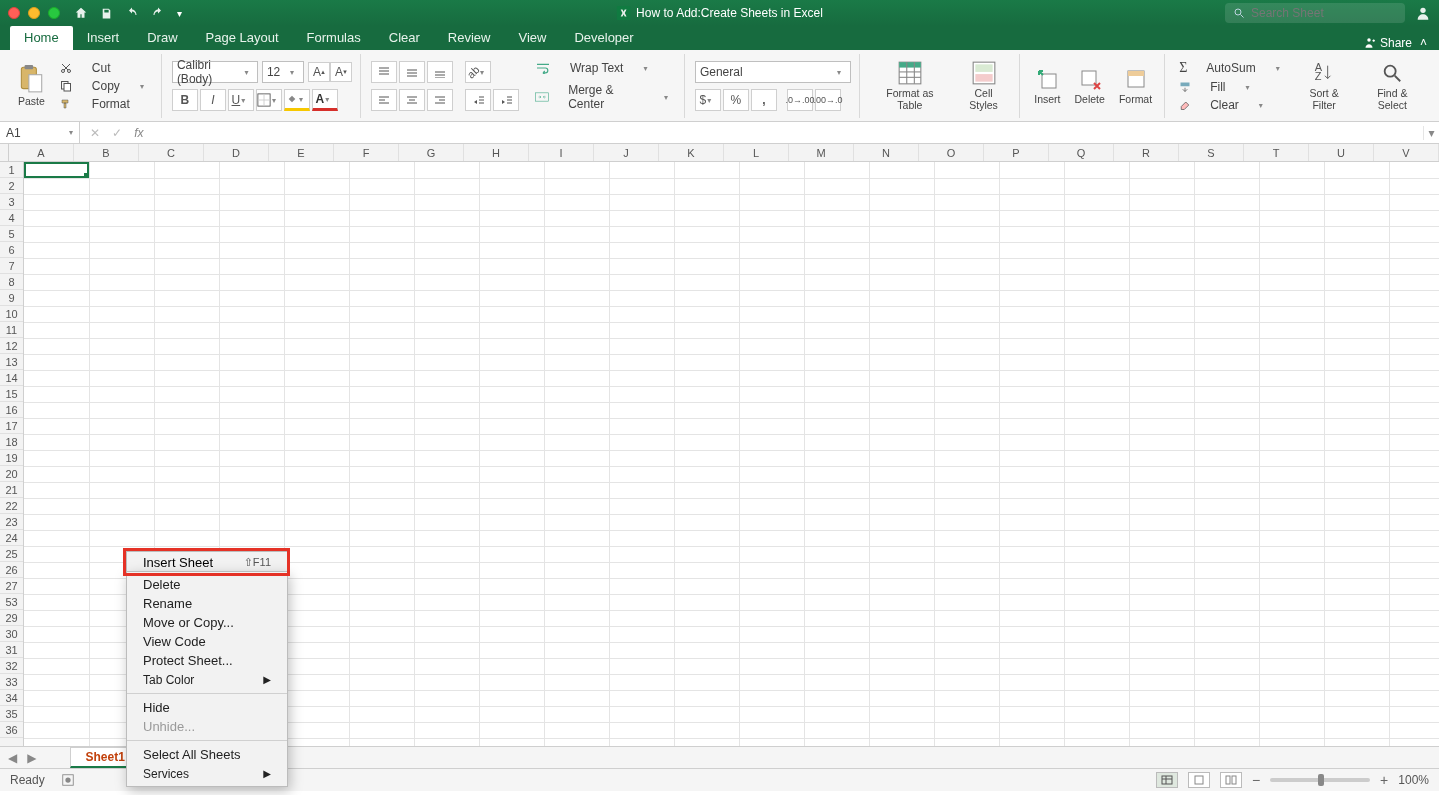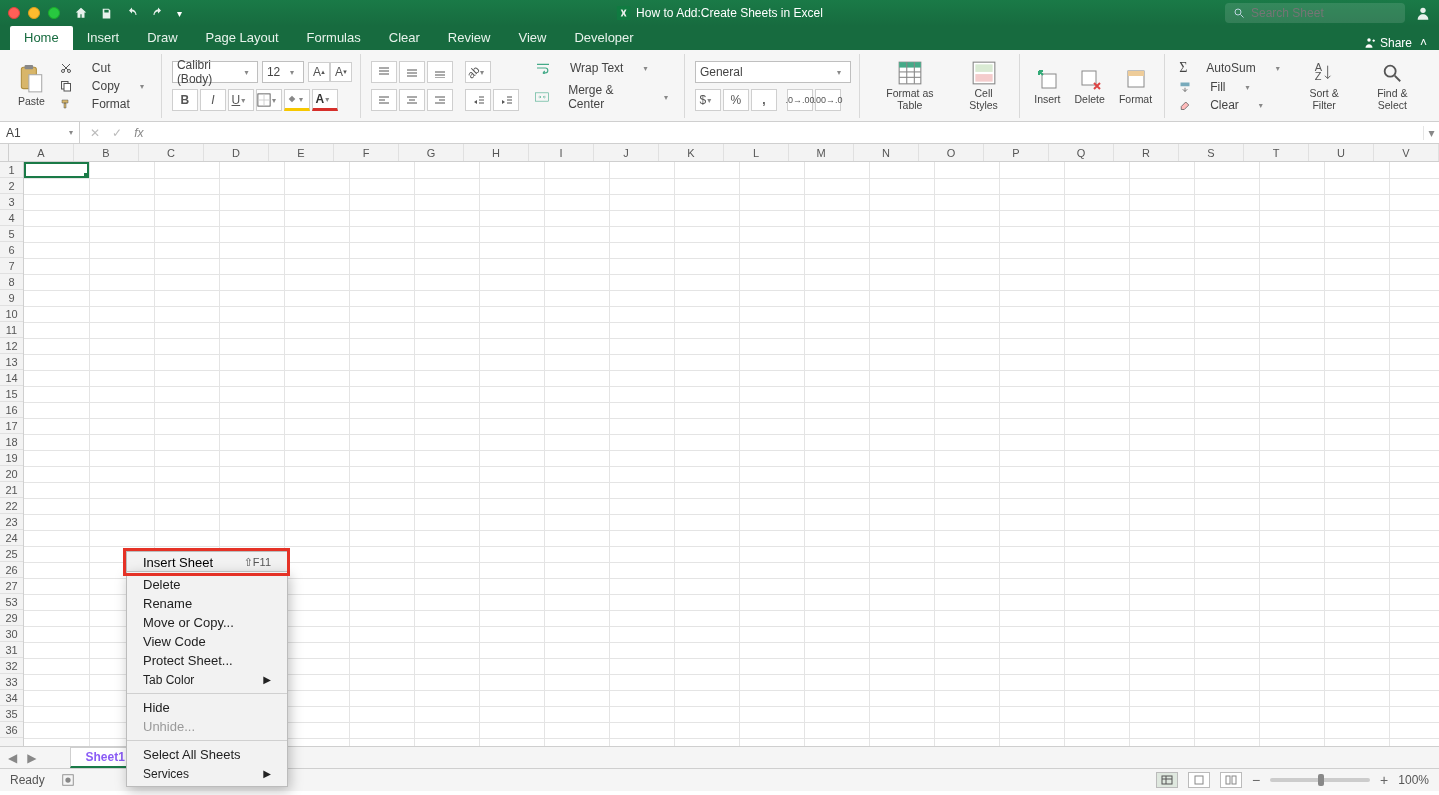--- a/index.html
+++ b/index.html
@@ -52,21 +52,21 @@
 .sel-cell{position:absolute;left:0;top:0;width:65px;height:16px;border:2px solid #1a7a47;background:transparent}
 .sel-cell::after{content:"";position:absolute;right:-3px;bottom:-3px;width:6px;height:6px;background:#1a7a47}
 .context-menu{position:absolute;left:126px;top:571px;width:162px;background:#f2f2f2;border:1px solid #bcbcbc;box-shadow:2px 4px 12px rgba(0,0,0,.25);padding:3px 0;z-index:100}
 .ctx-item{padding:2px 16px;font-size:13px;color:#222;display:flex;align-items:center;height:19px;cursor:pointer}
 .ctx-item.disabled{color:#9a9a9a}
 .ctx-item .arrow{margin-left:auto;font-size:10px}
 .ctx-sep{height:1px;background:#d0d0d0;margin:4px 0}
 .ctx-highlight{position:absolute;left:123px;top:548px;width:167px;height:28px;border:3px solid #e53226;z-index:101;pointer-events:none}
 .sheettab-bar{height:22px;border-top:1px solid #cfcfcf;background:#f5f5f5;display:flex;align-items:center;padding:0 6px;gap:6px}
 .nav-arr{color:#888;padding:0 2px;cursor:pointer}
-.sheettab{padding:2px 14px;background:#fff;border:1px solid #cfcfcf;border-bottom:2px solid #1a7a47;font-size:12px;color:#8b5cf6;font-weight:600;cursor:pointer}
+.sheettab{padding:2px 14px;background:#fff;border:1px solid #cfcfcf;border-bottom:2px solid #1a7a47;font-size:12px;color:#c2410c;font-weight:600;cursor:pointer}
 .addsheet{color:#888;font-size:16px;padding:0 6px;cursor:pointer}
 .statusbar{height:23px;background:#f5f5f5;border-top:1px solid #cfcfcf;display:flex;align-items:center;padding:0 10px;font-size:11px;color:#555}
 .status-right{margin-left:auto;display:flex;align-items:center;gap:10px}
 .viewbtn{width:22px;height:16px;border:1px solid #bbb;background:#fff;display:flex;align-items:center;justify-content:center;cursor:pointer}
 .viewbtn.active{background:#dfe8df}
 .zoom-slider{width:100px;height:4px;background:#ccc;position:relative;border-radius:2px}
 .zoom-slider .thumb{position:absolute;left:48px;top:-4px;width:6px;height:12px;background:#888;border-radius:2px}
 .under-fill{border-bottom:3px solid #f7c800;}
 .under-fontcol{border-bottom:3px solid #d62f2a;}
 svg{display:block}

